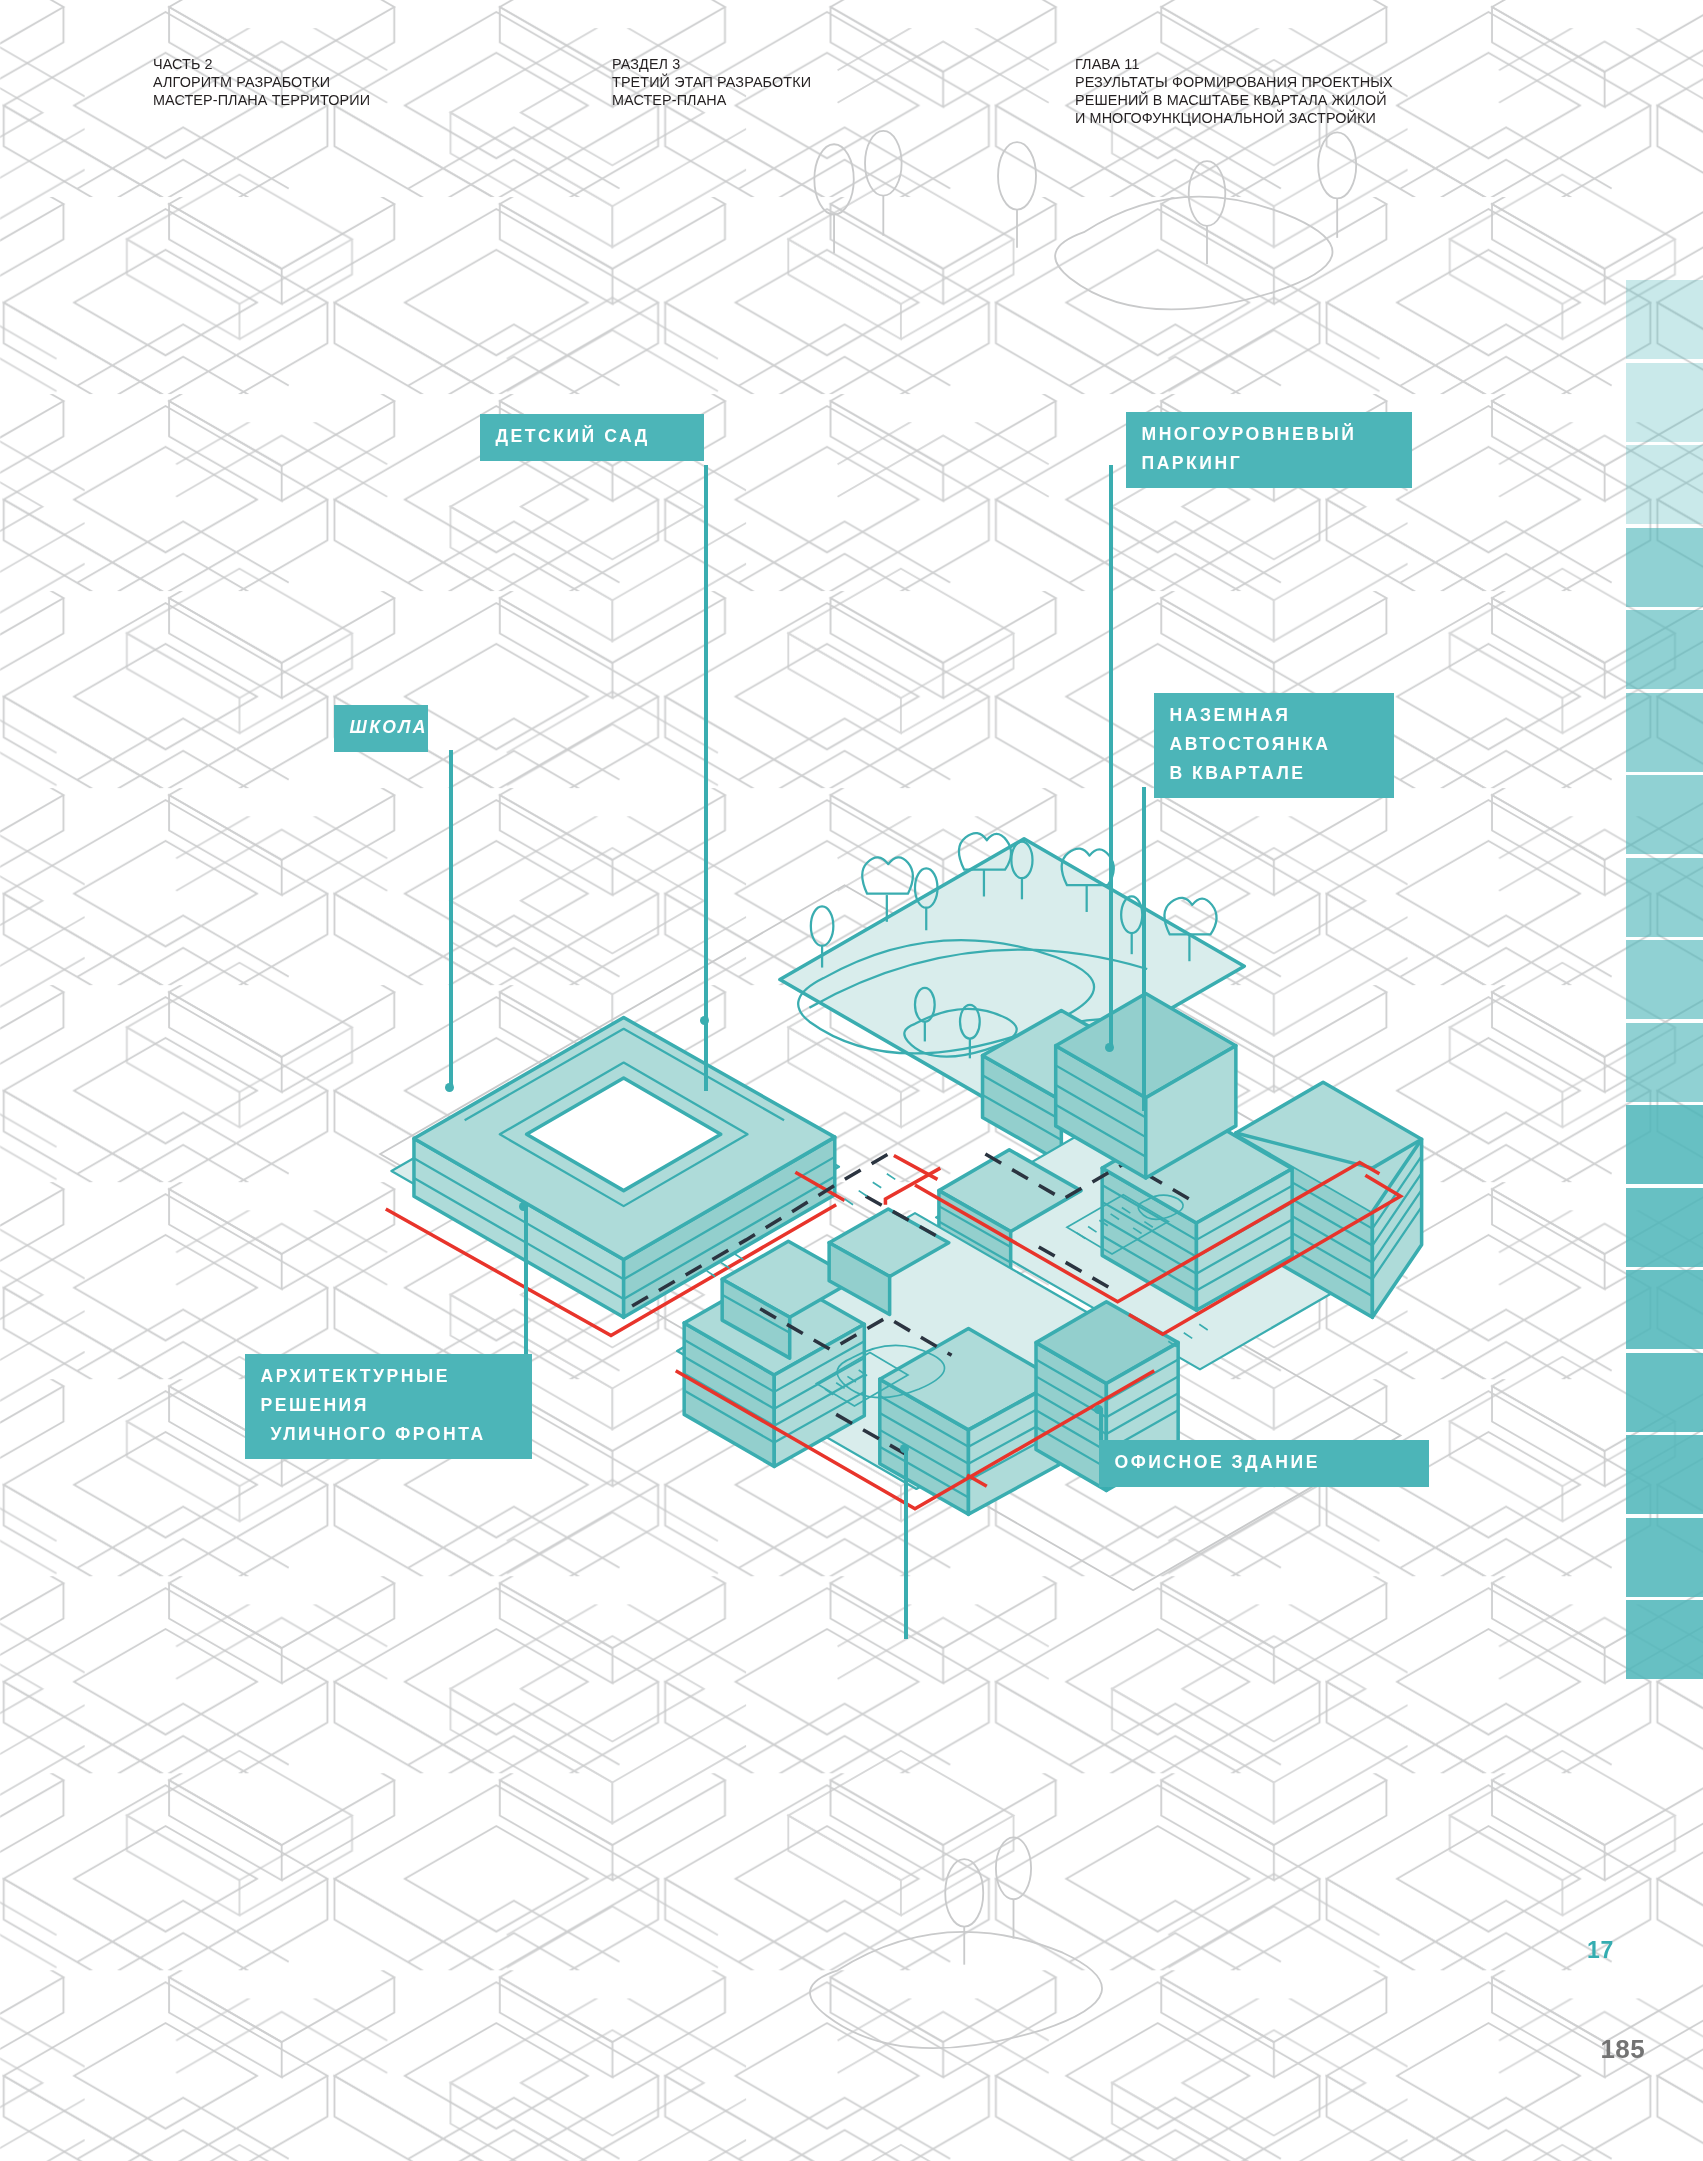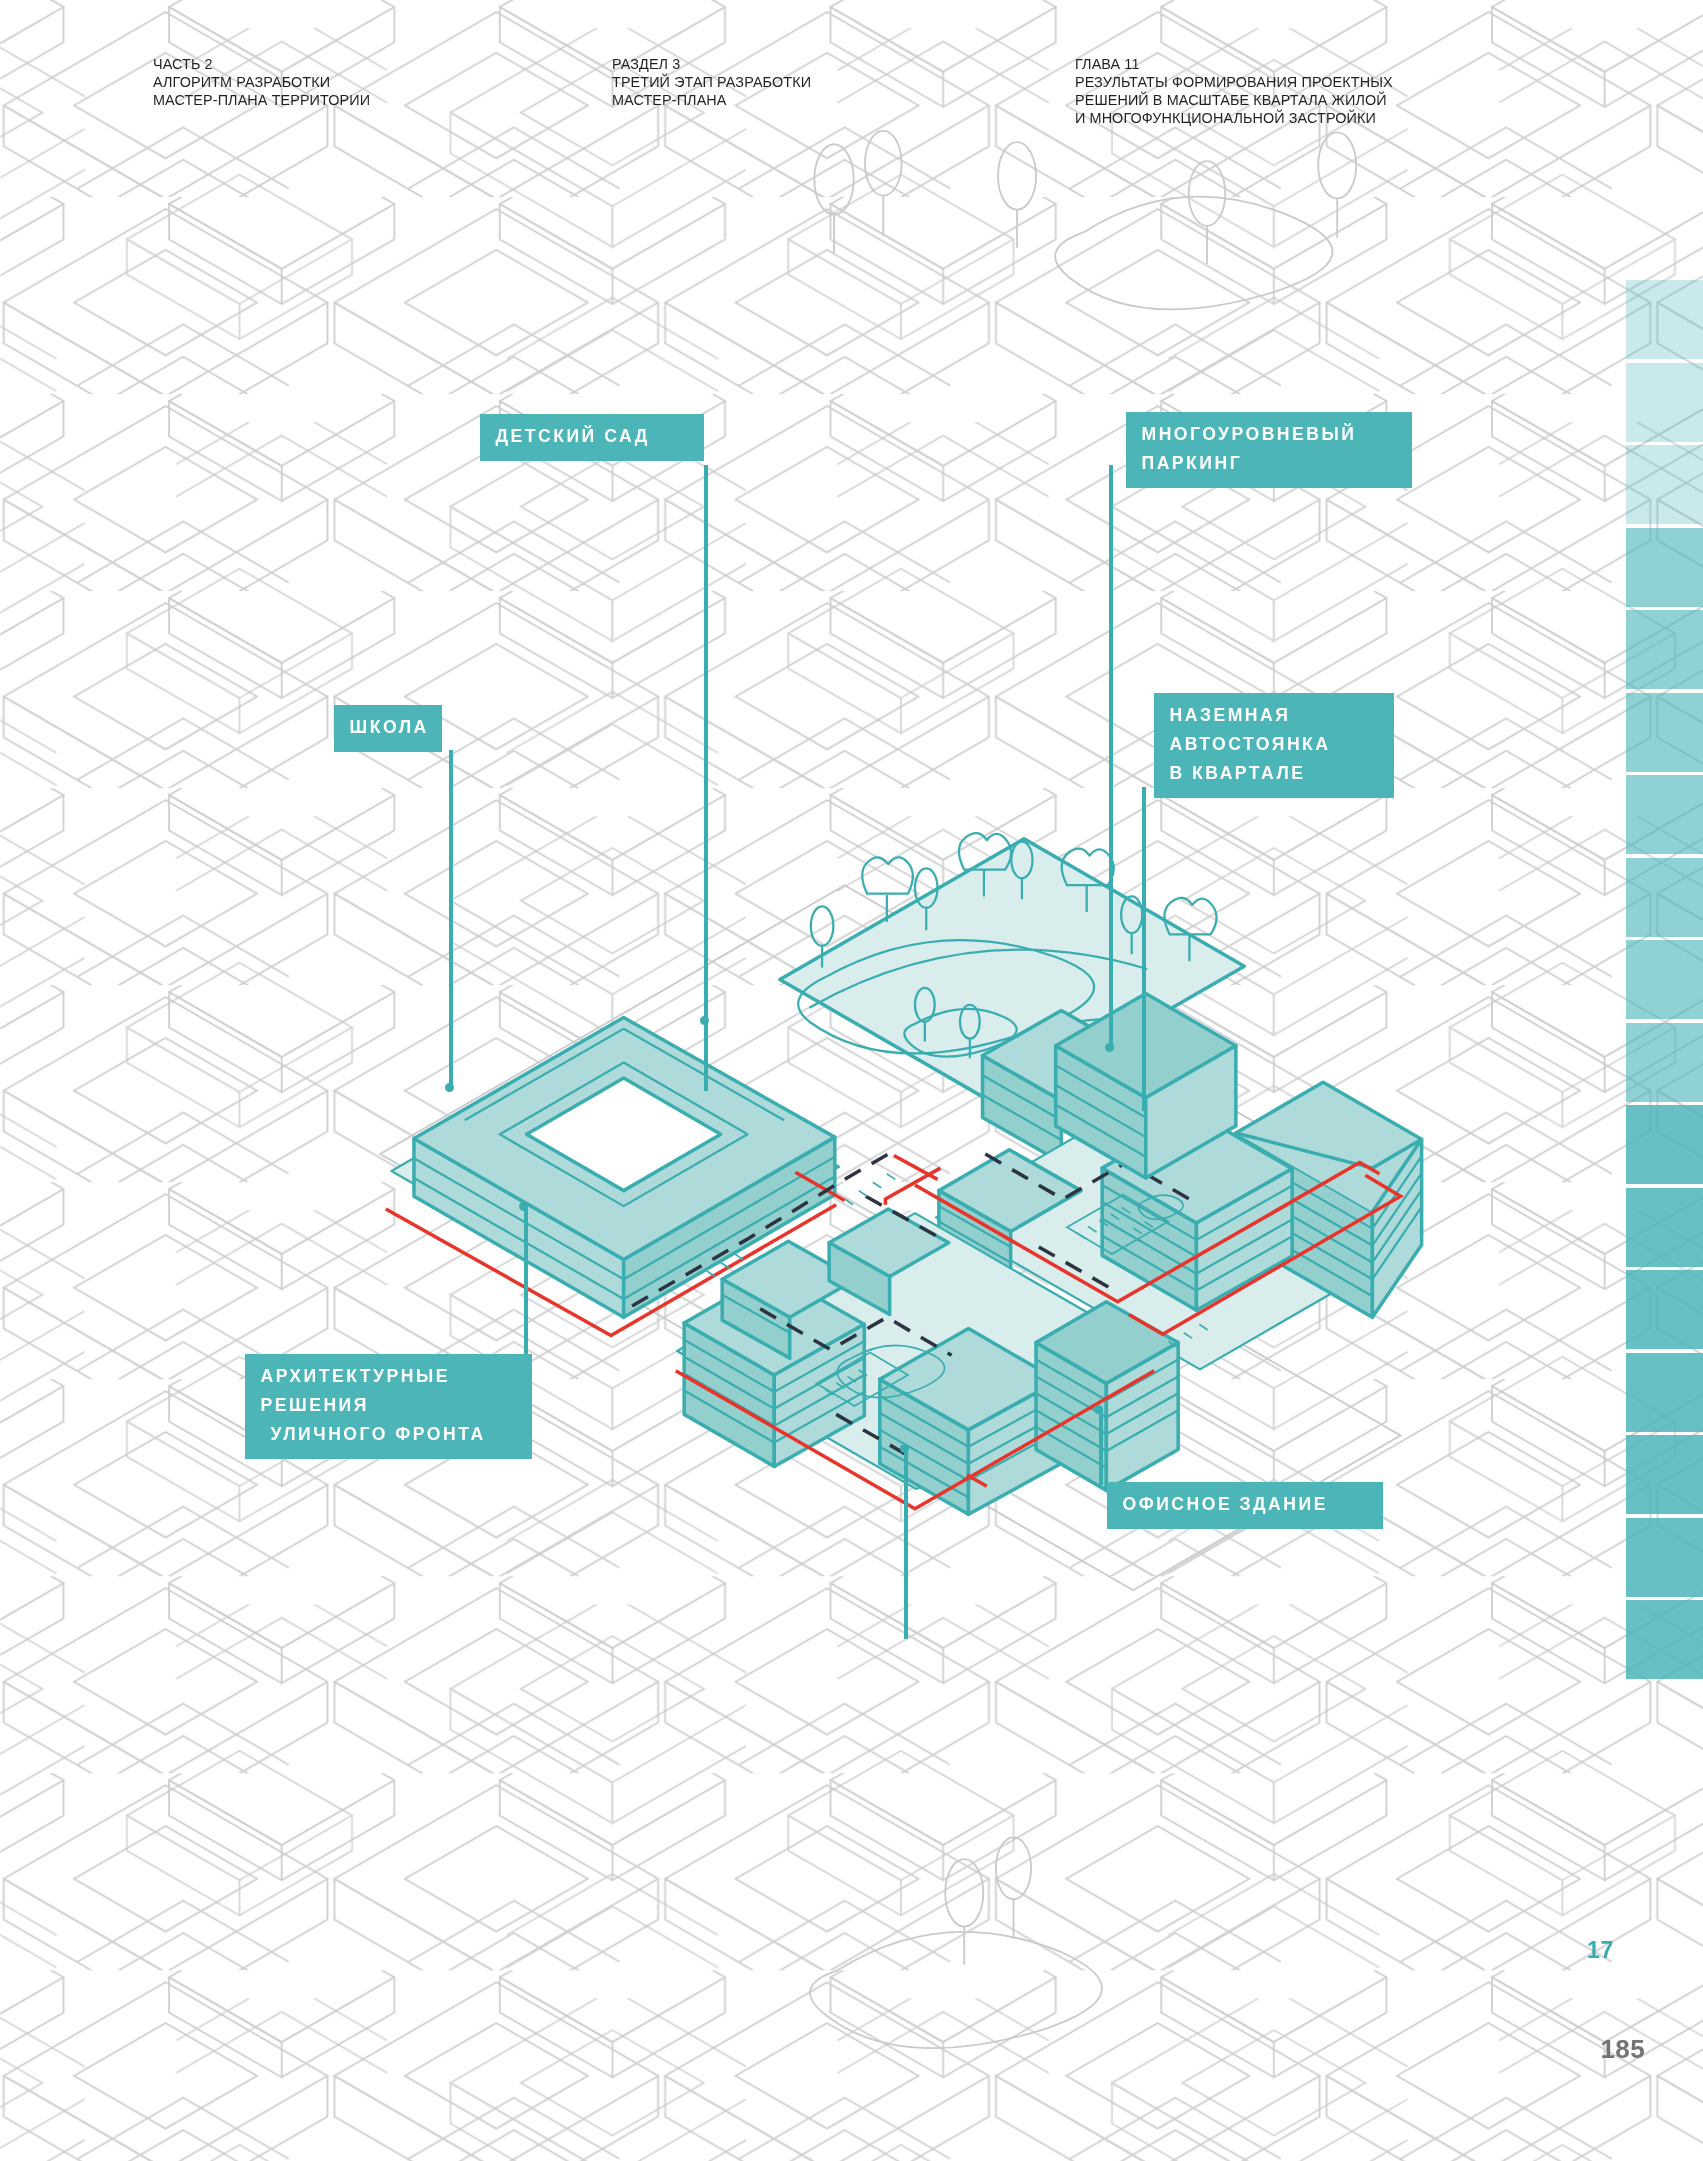--- a/index.html
+++ b/index.html
@@ -421,29 +421,29 @@
   <div class="leader-dot" style="left:1094px; top:1405px;"></div>
 
   <div class="leader" style="left:904px; top:1449px; width:3.5px; height:190px;"></div>
   <div class="leader-dot" style="left:900px; top:1444px;"></div>
 
   <div class="callout" style="left:480px; top:414px; width:224px;">ДЕТСКИЙ САД</div>
 
   <div class="callout" style="left:1126px; top:412px; width:286px;">МНОГОУРОВНЕВЫЙ
 ПАРКИНГ</div>
 
-  <div class="callout" style="left:334px; top:705px; width:108px;">ШКОЛА</div>
+  <div class="callout" style="left:334px; top:705px; width:94px;font-style:italic;">ШКОЛА</div>
 
   <div class="callout" style="left:1154px; top:693px; width:240px;">НАЗЕМНАЯ
 АВТОСТОЯНКА
 В КВАРТАЛЕ</div>
 
   <div class="callout" style="left:245px; top:1354px; width:287px;"><span>АРХИТЕКТУРНЫЕ</span><br><span>РЕШЕНИЯ</span><br><span class="ind">УЛИЧНОГО ФРОНТА</span></div>
 
-  <div class="callout" style="left:1099px; top:1482px; width:276px;margin-left:8px;">ОФИСНОЕ ЗДАНИЕ</div>
+  <div class="callout" style="left:1099px; top:1440px; width:330px;">ОФИСНОЕ ЗДАНИЕ</div>
 
 
   <div id="tab-strip">
       <div class="tab-seg" style="height: 79px; background: rgb(76, 181, 184); opacity: 0.3;"></div>
       <div class="tab-seg" style="height: 79px; background: rgb(76, 181, 184); opacity: 0.3;"></div>
       <div class="tab-seg" style="height: 79px; background: rgb(76, 181, 184); opacity: 0.3;"></div>
       <div class="tab-seg" style="height: 79px; background: rgb(76, 181, 184); opacity: 0.62;"></div>
       <div class="tab-seg" style="height: 79px; background: rgb(76, 181, 184); opacity: 0.62;"></div>
       <div class="tab-seg" style="height: 79px; background: rgb(76, 181, 184); opacity: 0.62;"></div>
       <div class="tab-seg" style="height: 79px; background: rgb(76, 181, 184); opacity: 0.62;"></div>

